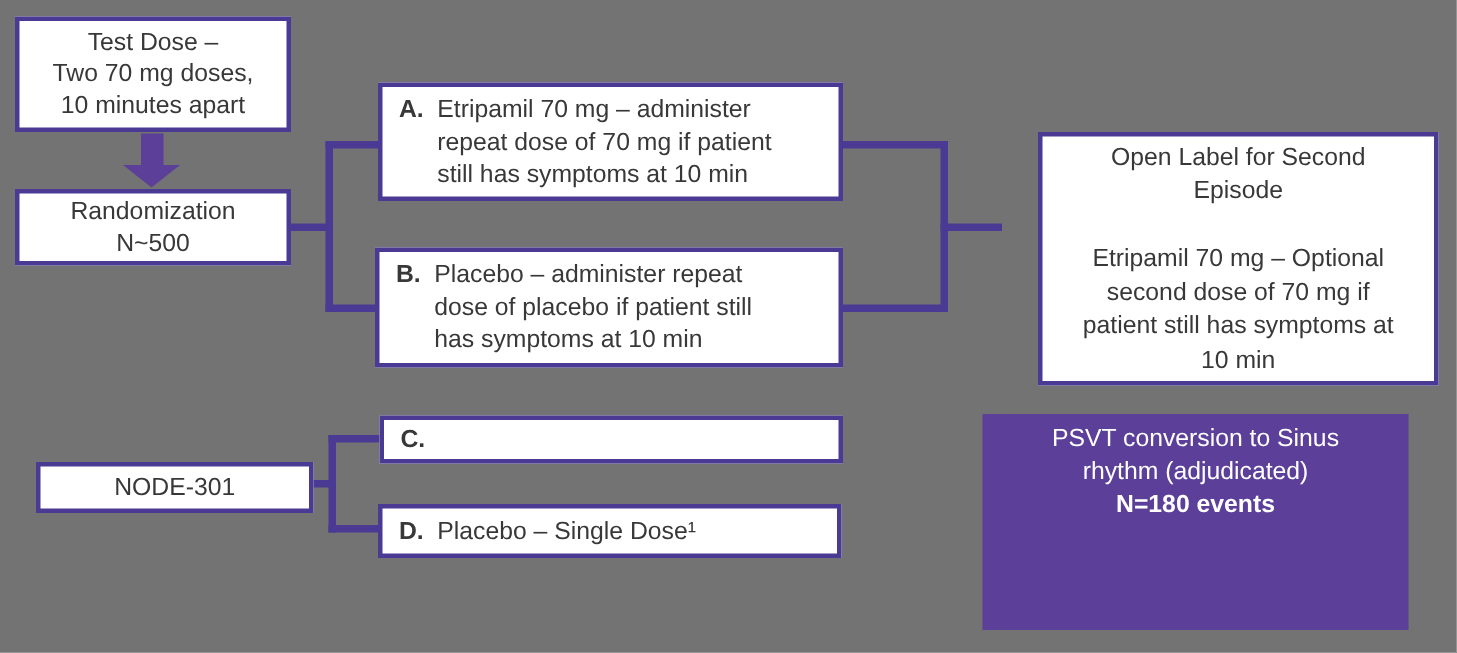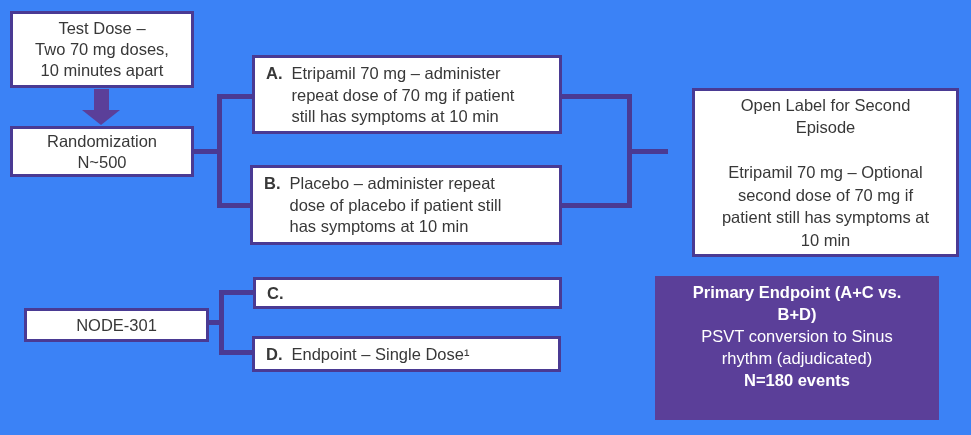--- a/index.html
+++ b/index.html
@@ -9,21 +9,21 @@
   }
   * { margin: 0; padding: 0; box-sizing: border-box; }
   body {
     font-family: "Liberation Sans", sans-serif;
     background: #ffffff;
   }
   .canvas {
     position: relative;
     width: 971px;
     height: 435px;
-    background: #3b82f6;
+    background: #737373;
     overflow: hidden;
     color: var(--ink);
     font-size: 16.5px;
   }
   .box {
     position: absolute;
     background: #ffffff;
     border: 3px solid var(--line);
     color: var(--ink);
   }
@@ -154,24 +154,22 @@
   <div class="box center" id="node-301">
     <div>NODE-301</div>
   </div>
 
   <div class="box arm-small" id="box-c">
     <span class="lbl">C.</span>
   </div>
 
   <div class="box arm-small" id="box-d">
     <span class="lbl">D.</span>
-    <span>Endpoint – Single Dose¹</span>
+    <span>Placebo – Single Dose¹</span>
   </div>
 
   <div id="endpoint">
-    <div class="pre bold">Primary Endpoint (A+C vs.
-B+D)</div>
     <div class="pre">PSVT conversion to Sinus
 rhythm (adjudicated)</div>
     <div class="bold">N=180 events</div>
   </div>
 
 </div>
 
 </body></html>

